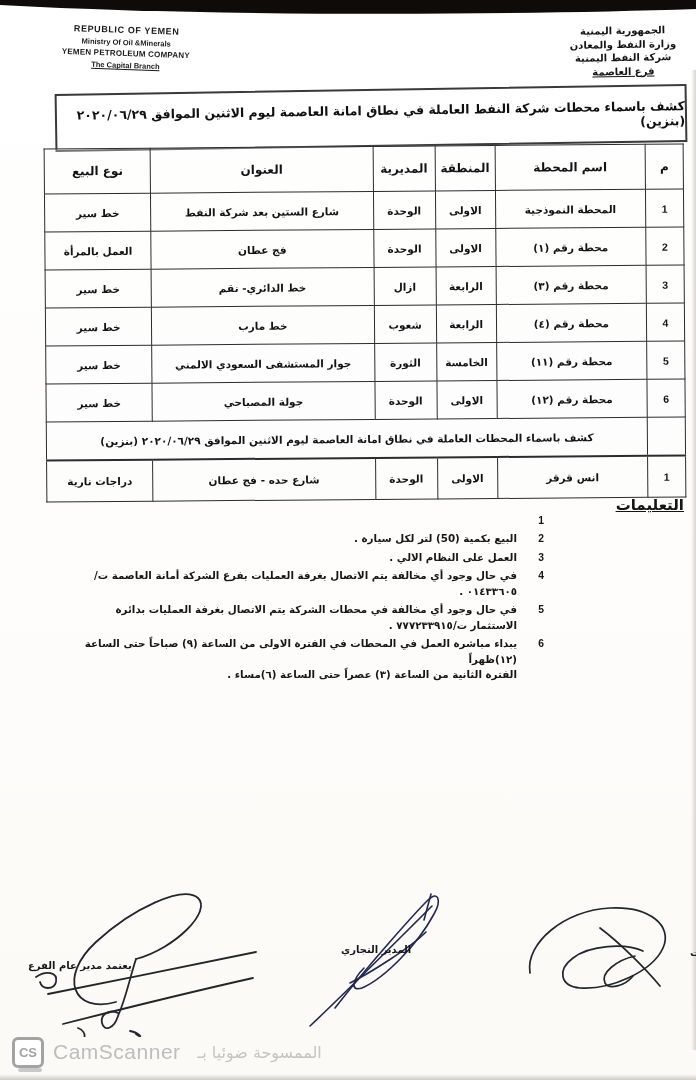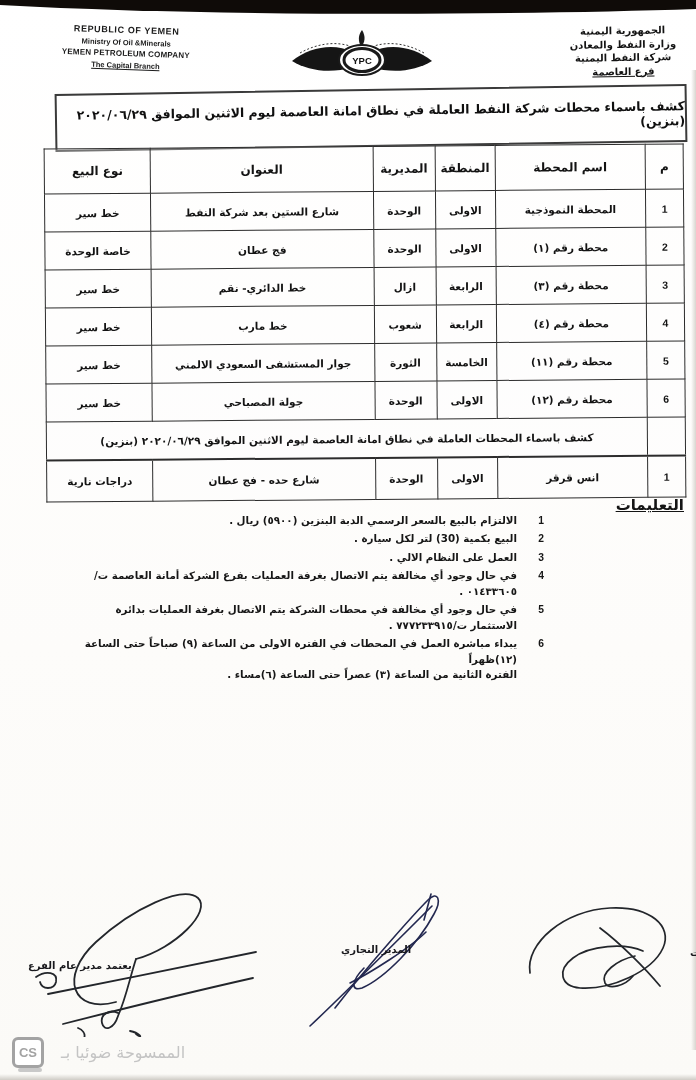--- a/index.html
+++ b/index.html
@@ -79,32 +79,20 @@
   <div class="right-edge"></div>
   <div class="bottom-edge"></div>
 
   <div class="lh-en">
     <div class="l1">REPUBLIC OF YEMEN</div>
     <div class="l2">Ministry Of Oil &amp;Minerals</div>
     <div class="l3">YEMEN PETROLEUM COMPANY</div>
     <div class="l4">The Capital Branch</div>
   </div>
 
-  <div class="logo">
-    <svg width="152" height="62" viewBox="0 0 152 62">
-      <path d="M76,4 C80,10 79,17 75,21 C72,15 72,9 76,4 Z" fill="#1a1a1a"></path>
-      <path d="M6,35 C24,20 50,17 66,26 L66,41 C46,48 22,45 6,35 Z" fill="#151515"></path>
-      <path d="M146,35 C128,20 102,17 86,26 L86,41 C106,48 130,45 146,35 Z" fill="#151515"></path>
-      <path d="M14,27 C30,18 48,15 64,20" fill="none" stroke="#333" stroke-width="1" stroke-dasharray="2 2"></path>
-      <path d="M138,27 C122,18 104,15 88,20" fill="none" stroke="#333" stroke-width="1" stroke-dasharray="2 2"></path>
-      <ellipse cx="76" cy="34" rx="23" ry="15" fill="#ffffff" stroke="#1a1a1a" stroke-width="2"></ellipse>
-      <ellipse cx="76" cy="34" rx="18" ry="11.5" fill="none" stroke="#1a1a1a" stroke-width="3"></ellipse>
-      <text x="76" y="38" text-anchor="middle" font-family="Liberation Sans, sans-serif" font-size="9.5" font-weight="bold" fill="#111">YPC</text>
-    </svg>
-  </div>
 
   <div class="lh-ar">
     <div class="l1">الجمهورية اليمنية</div>
     <div class="l2">وزارة النفط والمعادن</div>
     <div class="l3">شركة النفط اليمنية</div>
     <div class="l4">فرع العاصمة</div>
   </div>
 
   <div class="title-box">
     <span>كشف باسماء محطات شركة النفط العاملة في نطاق امانة العاصمة ليوم الاثنين الموافق ٢٠٢٠/٠٦/٢٩ (بنزين)</span>
@@ -137,21 +125,21 @@
           <td>الوحدة</td>
           <td>شارع الستين بعد شركة النفط</td>
           <td>خط سير</td>
         </tr>
         <tr>
           <td class="numcell">2</td>
           <td>محطة رقم (١)</td>
           <td>الاولى</td>
           <td>الوحدة</td>
           <td>فج عطان</td>
-          <td>خاصة الوحدة</td>
+          <td>العمل بالمرأة</td>
         </tr>
         <tr>
           <td class="numcell">3</td>
           <td>محطة رقم (٣)</td>
           <td>الرابعة</td>
           <td>ازال</td>
           <td>خط الدائري- نقم</td>
           <td>خط سير</td>
         </tr>
         <tr>
@@ -190,25 +178,24 @@
           <td>شارع حده - فج عطان</td>
           <td>دراجات نارية</td>
         </tr>
     </tbody>
   </table>
 
   <div class="inst-heading">التعليمات</div>
   <ul class="inst-list">
     <li class="inst-item">
         <span class="inst-num">1</span>
-        <span class="inst-text">الالتزام بالبيع بالسعر الرسمي الدبة البنزين (٥٩٠٠) ريال .</span>
       </li>
       <li class="inst-item">
         <span class="inst-num">2</span>
-        <span class="inst-text">البيع بكمية (30) لتر لكل سيارة .</span>
+        <span class="inst-text">البيع بكمية (50) لتر لكل سيارة .</span>
       </li>
       <li class="inst-item">
         <span class="inst-num">3</span>
         <span class="inst-text">العمل على النظام الالي .</span>
       </li>
       <li class="inst-item">
         <span class="inst-num">4</span>
         <span class="inst-text">في حال وجود أي مخالفة يتم الاتصال بغرفة العمليات بفرع الشركة أمانة العاصمة ت/٠١٤٣٣٦٠٥ .</span>
       </li>
       <li class="inst-item">
@@ -253,16 +240,17 @@
         <path d="M95,30 C115,45 140,70 155,88"></path>
       </g>
     </svg>
   </div>
   <span class="sig-label lbl-manager">يعتمد مدير عام الفرع</span>
   <span class="sig-label lbl-commercial">المدير التجاري</span>
   <span class="sig-label lbl-sales">المبيعات</span>
 
   <div class="footer">
     <div class="cs-badge">CS</div>
+    <span class="cam-brand">CamScanner</span>
     <span class="cam-ar">الممسوحة ضوئيا بـ</span>
   </div>
 
 </div>
 
 </body></html>

